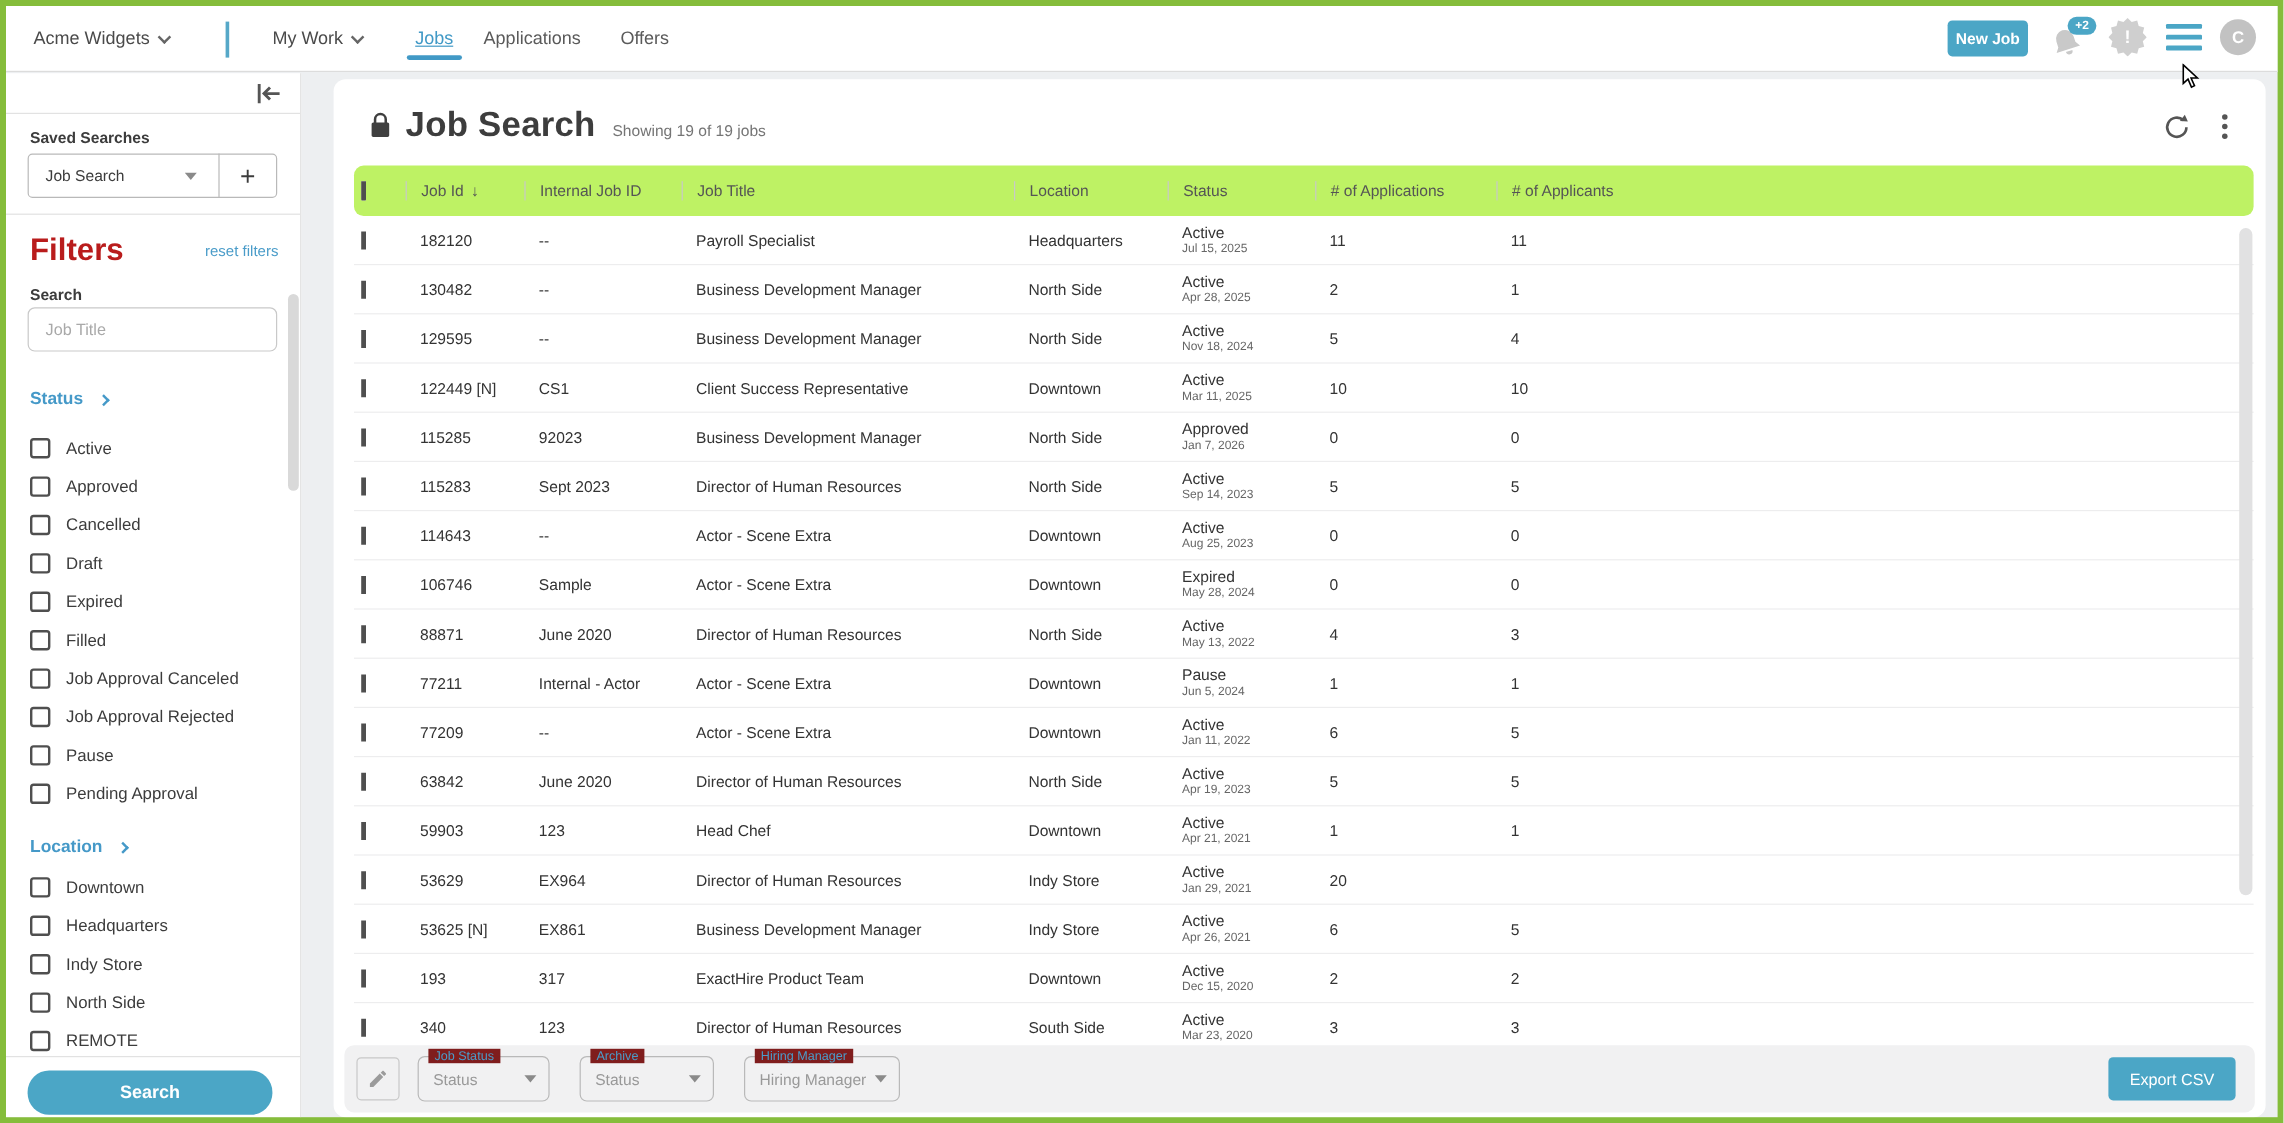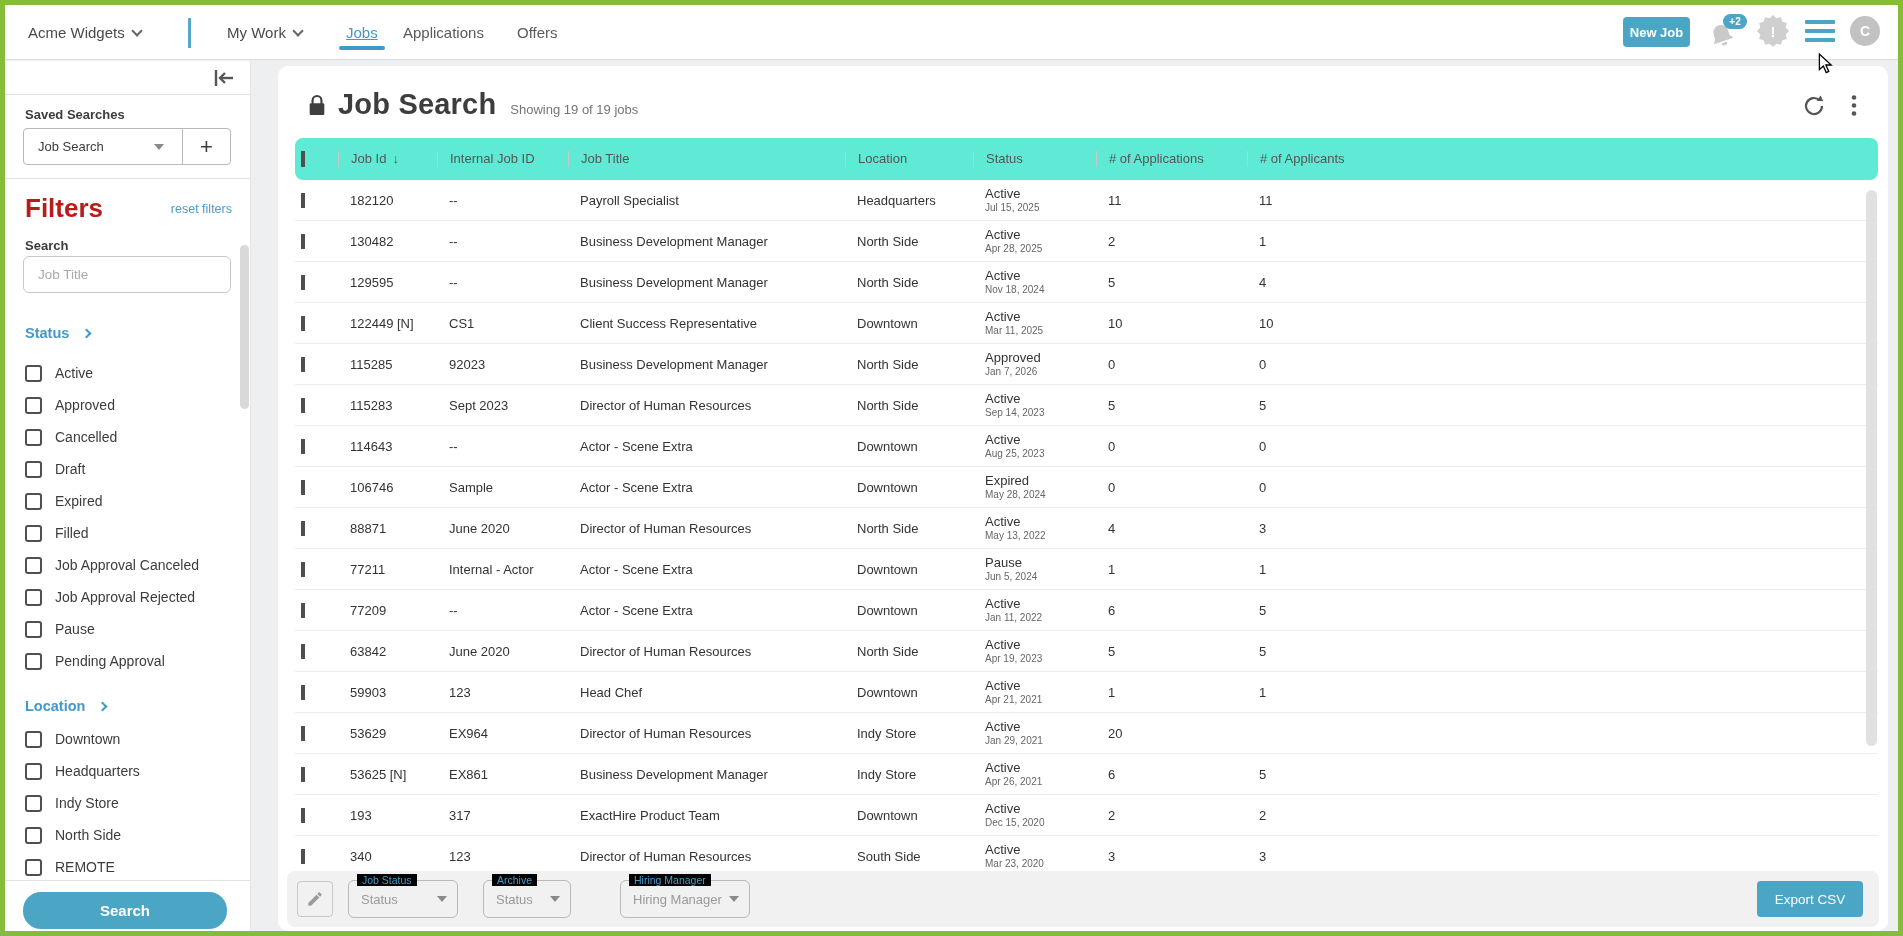--- a/index.html
+++ b/index.html
@@ -75,21 +75,21 @@
   
   .card { position:absolute; left:273px; top:61px; width:1610px; height:865px; background:#fff;
           border-radius:10px; z-index:5; }
   .card-header { position:absolute; left:28px; top:22px; display:flex; align-items:baseline; }
   .lock-icon { position:relative; top:3px; margin-right:10px; }
   .page-title { font-size:29px; font-weight:700; color:#3d3d3d; letter-spacing:0.2px; }
   .subtitle { font-size:13px; color:#757575; margin-left:14px; }
   .refresh-btn { position:absolute; left:1524px; top:28px; cursor:pointer; }
   .kebab-btn { position:absolute; left:1566px; top:28px; cursor:pointer; width:20px; text-align:center; }
 
-  .thead { position:absolute; left:17px; top:72px; width:1583px; height:42px; background:#5eead4;
+  .thead { position:absolute; left:17px; top:72px; width:1583px; height:42px; background:#bef264;
            border-radius:8px; display:grid; align-items:center;
            grid-template-columns:43px 99px 131px 277px 128px 123px 151px 1fr;
            font-size:13px; color:#555; font-weight:500; }
   .th { padding-left:12px; border-left:1px solid #c9c9c9; height:16px; line-height:16px;
         white-space:nowrap; overflow:hidden; }
   .th.first { border-left:none; padding-left:6px; }
   .sort-arrow { font-size:13px; color:#555; margin-left:6px; }
 
   .tbody { position:absolute; left:17px; top:114px; width:1583px; }
   .trow { display:grid; grid-template-columns:43px 99px 131px 277px 128px 123px 151px 1fr;
@@ -104,25 +104,25 @@
                        background:#e1e1e2; border-radius:6px; }
 
   
   .footbar { position:absolute; left:9px; top:805px; width:1592px; height:56px; background:#f1f1f2;
              border-radius:8px; z-index:8; }
   .pencil-btn { position:absolute; left:10px; top:10px; width:36px; height:36px;
                 border:1.5px solid #c8c8c8; border-radius:4px; background:transparent;
                 display:flex; align-items:center; justify-content:center; cursor:pointer; }
   .fieldset { position:absolute; top:9px; height:38px; border:1.5px solid #b9b9b9; border-radius:6px;
               display:flex; align-items:center; justify-content:space-between; padding:0 10px 0 12px; }
-  .fieldset .legend { position:absolute; top:-7px; left:8px; background:#000000; padding:0 5px;
+  .fieldset .legend { position:absolute; top:-7px; left:8px; background:#7f1d1d; padding:0 5px;
                       font-size:10.5px; color:#4a9cc9; white-space:nowrap; }
   .fieldset .value { font-size:13px; color:#999; white-space:nowrap; }
   .fs-jobstatus { left:61px; width:110px; }
-  .fs-archive { left:196px; width:88px; }
+  .fs-archive { left:196px; width:112px; }
   .fs-hiring { left:333px; width:130px; }
   .export-btn { position:absolute; right:16px; top:10px; width:106px; height:36px; background:#4ba6c6;
                 color:#fff; border:none; border-radius:4px; font-size:13.5px; font-weight:500;
                 font-family:inherit; }
 
   .cursor { position:absolute; left:1813px; top:48px; z-index:99; pointer-events:none; }
 </style>
 </head>
 <body>
 

